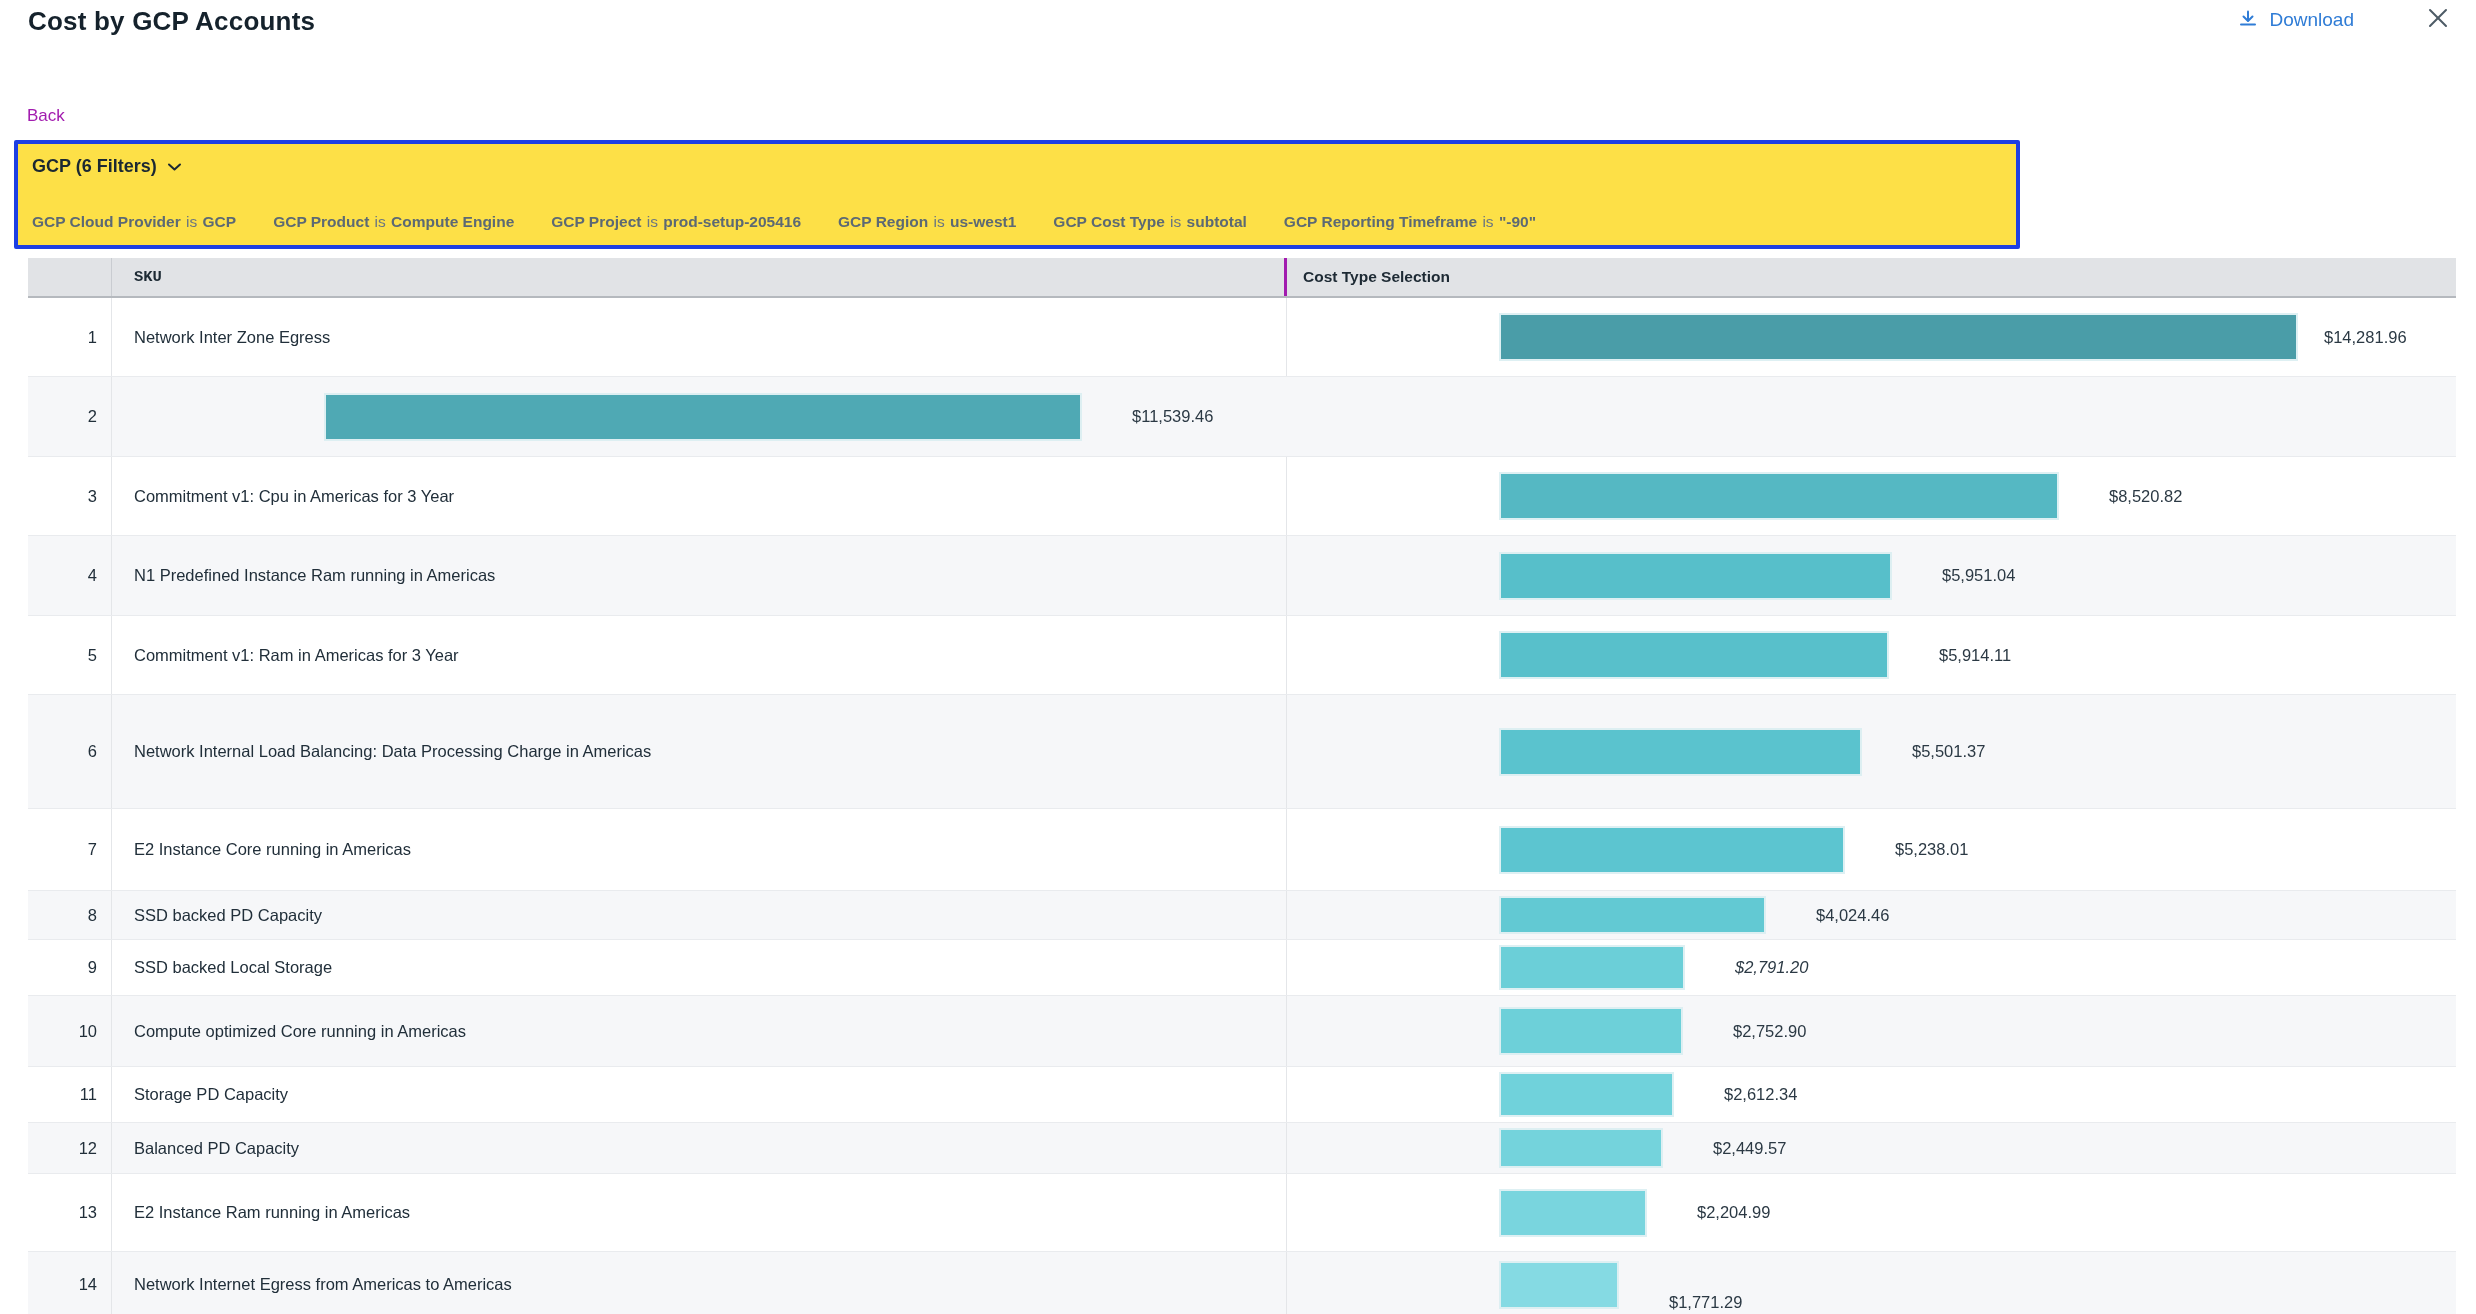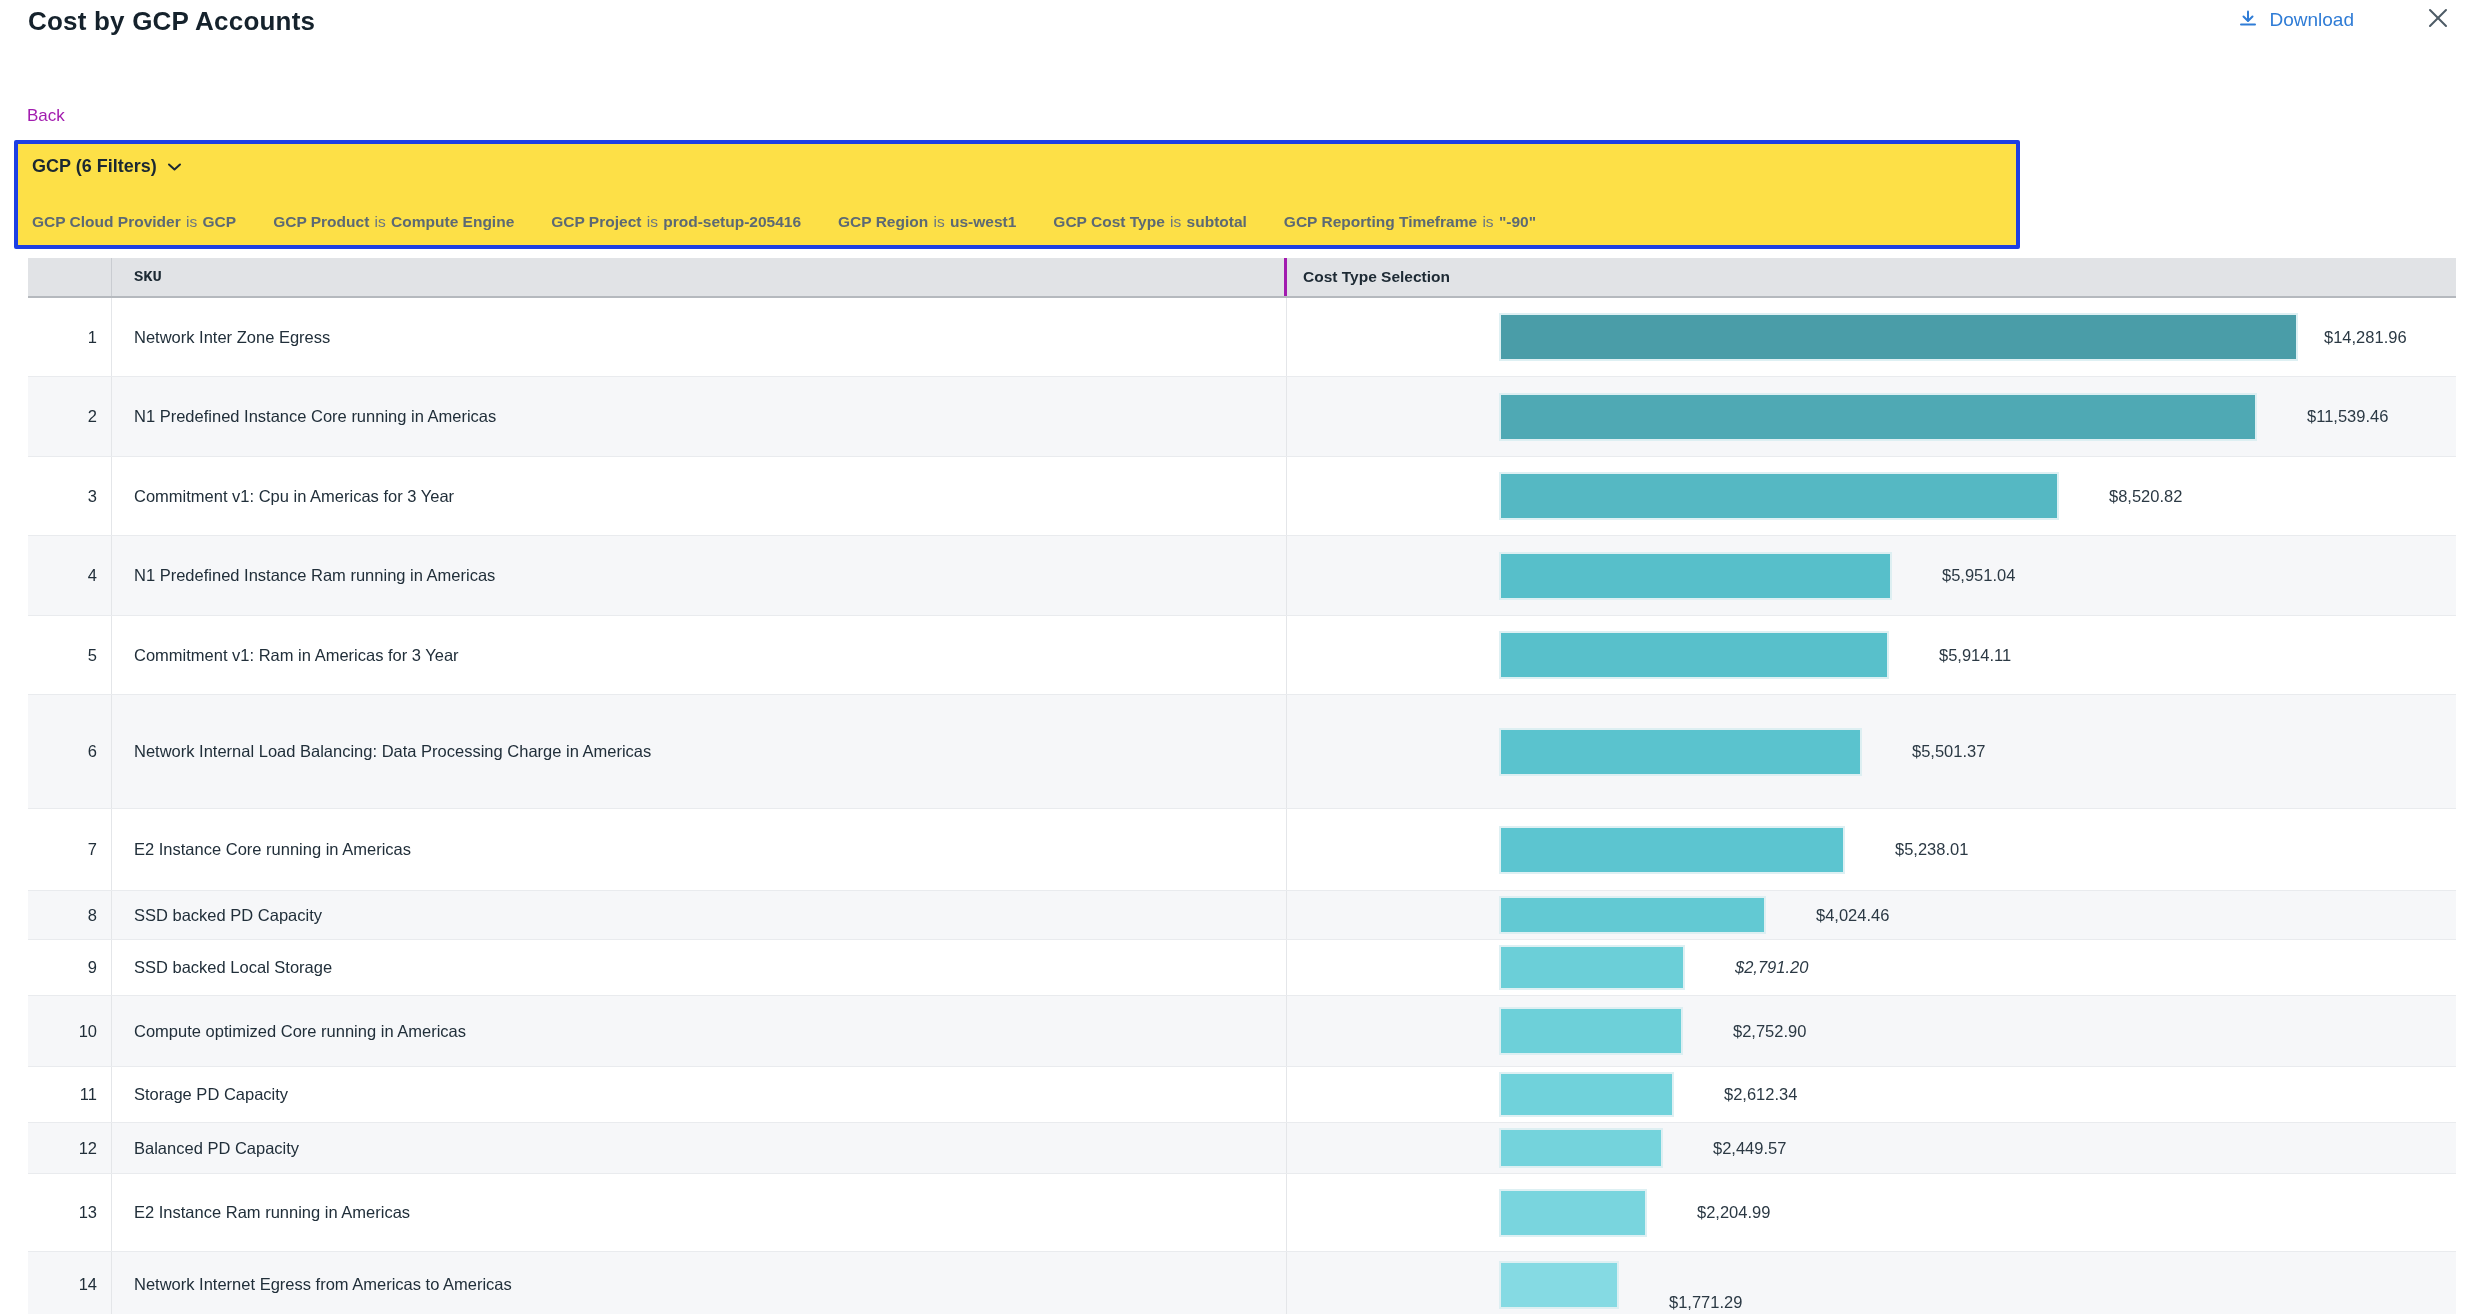--- a/index.html
+++ b/index.html
@@ -108,21 +108,20 @@
         <div class="trow" style="height: 78px;">
           <div class="c-num">1</div>
           <div class="c-sku">Network Inter Zone Egress</div>
           <div class="c-bar">
             <div class="bar" style="width: 795px; height: 44px; background: rgb(74, 157, 168);"></div>
             <span class="bar-label" style="margin-left: 28px;">$14,281.96</span>
           </div>
         </div>
         <div class="trow shaded" style="height: 79px;">
           <div class="c-num">2</div>
-          <div class="c-sku">N1 Predefined Instance Core running in Americas</div>
           <div class="c-bar">
             <div class="bar" style="width: 754px; height: 44px; background: rgb(79, 169, 180);"></div>
             <span class="bar-label" style="margin-left: 52px;">$11,539.46</span>
           </div>
         </div>
         <div class="trow" style="height: 78px;">
           <div class="c-num">3</div>
           <div class="c-sku">Commitment v1: Cpu in Americas for 3 Year</div>
           <div class="c-bar">
             <div class="bar" style="width: 556px; height: 44px; background: rgb(85, 184, 195);"></div>

